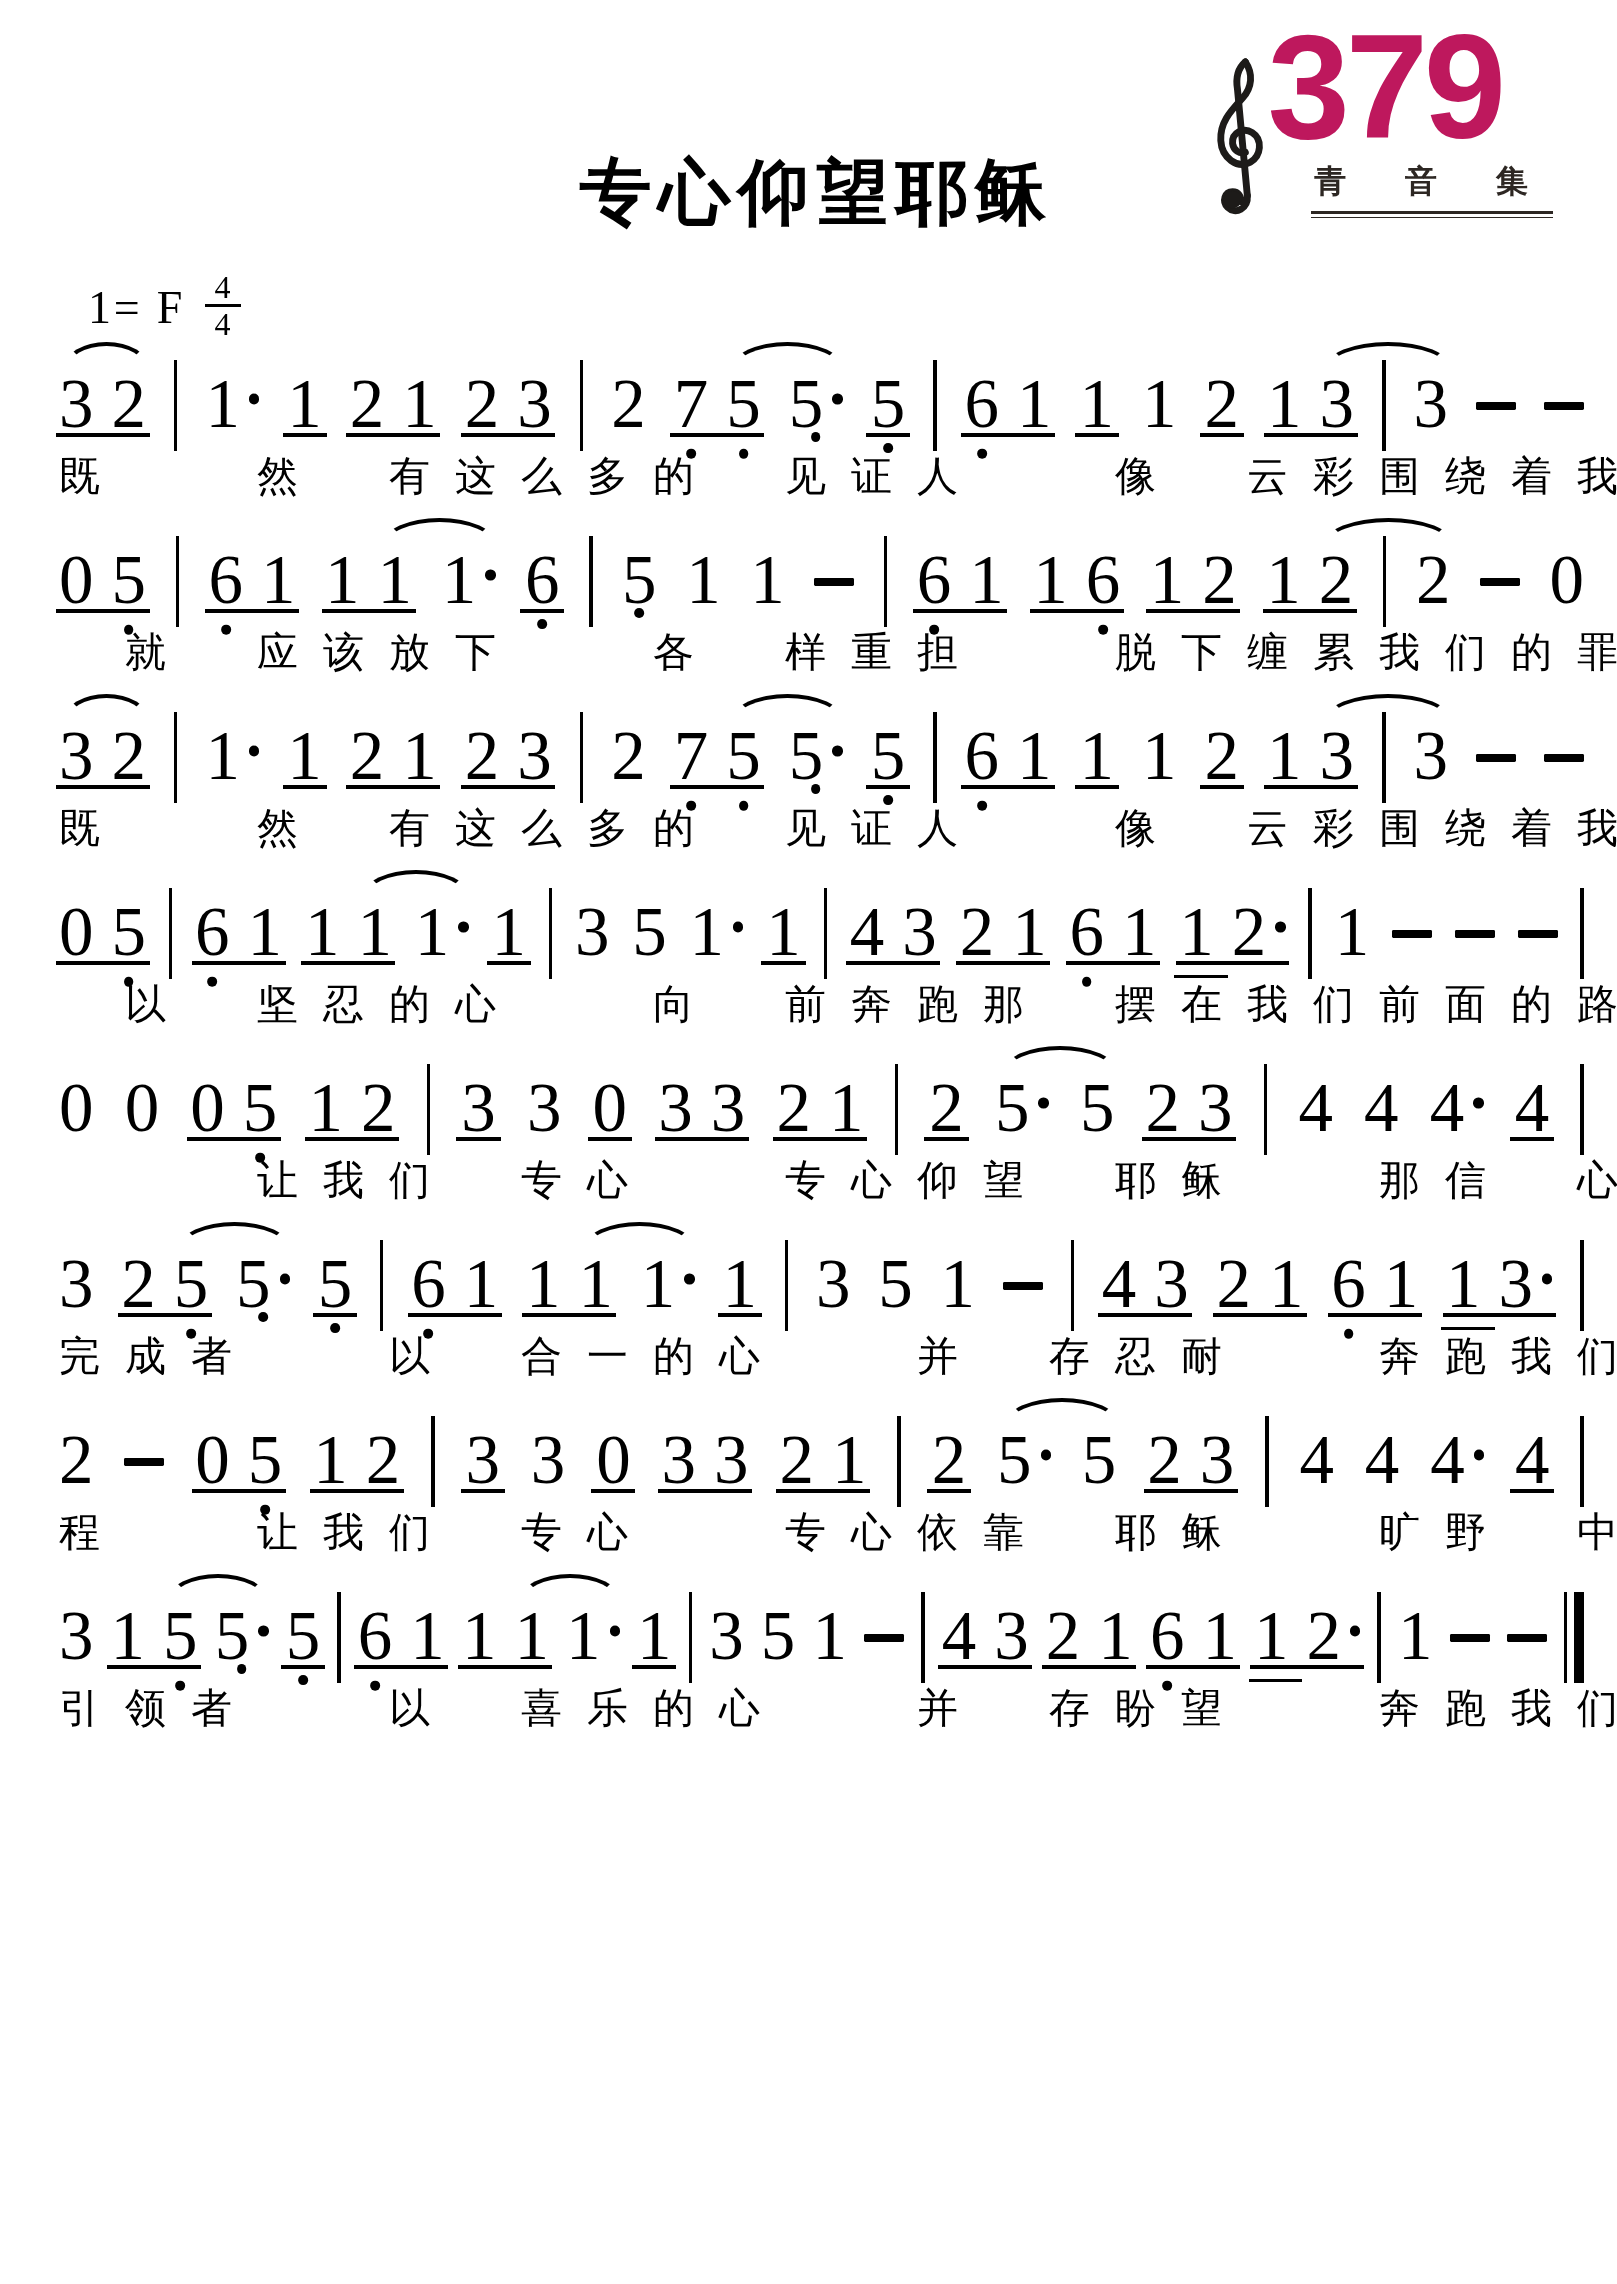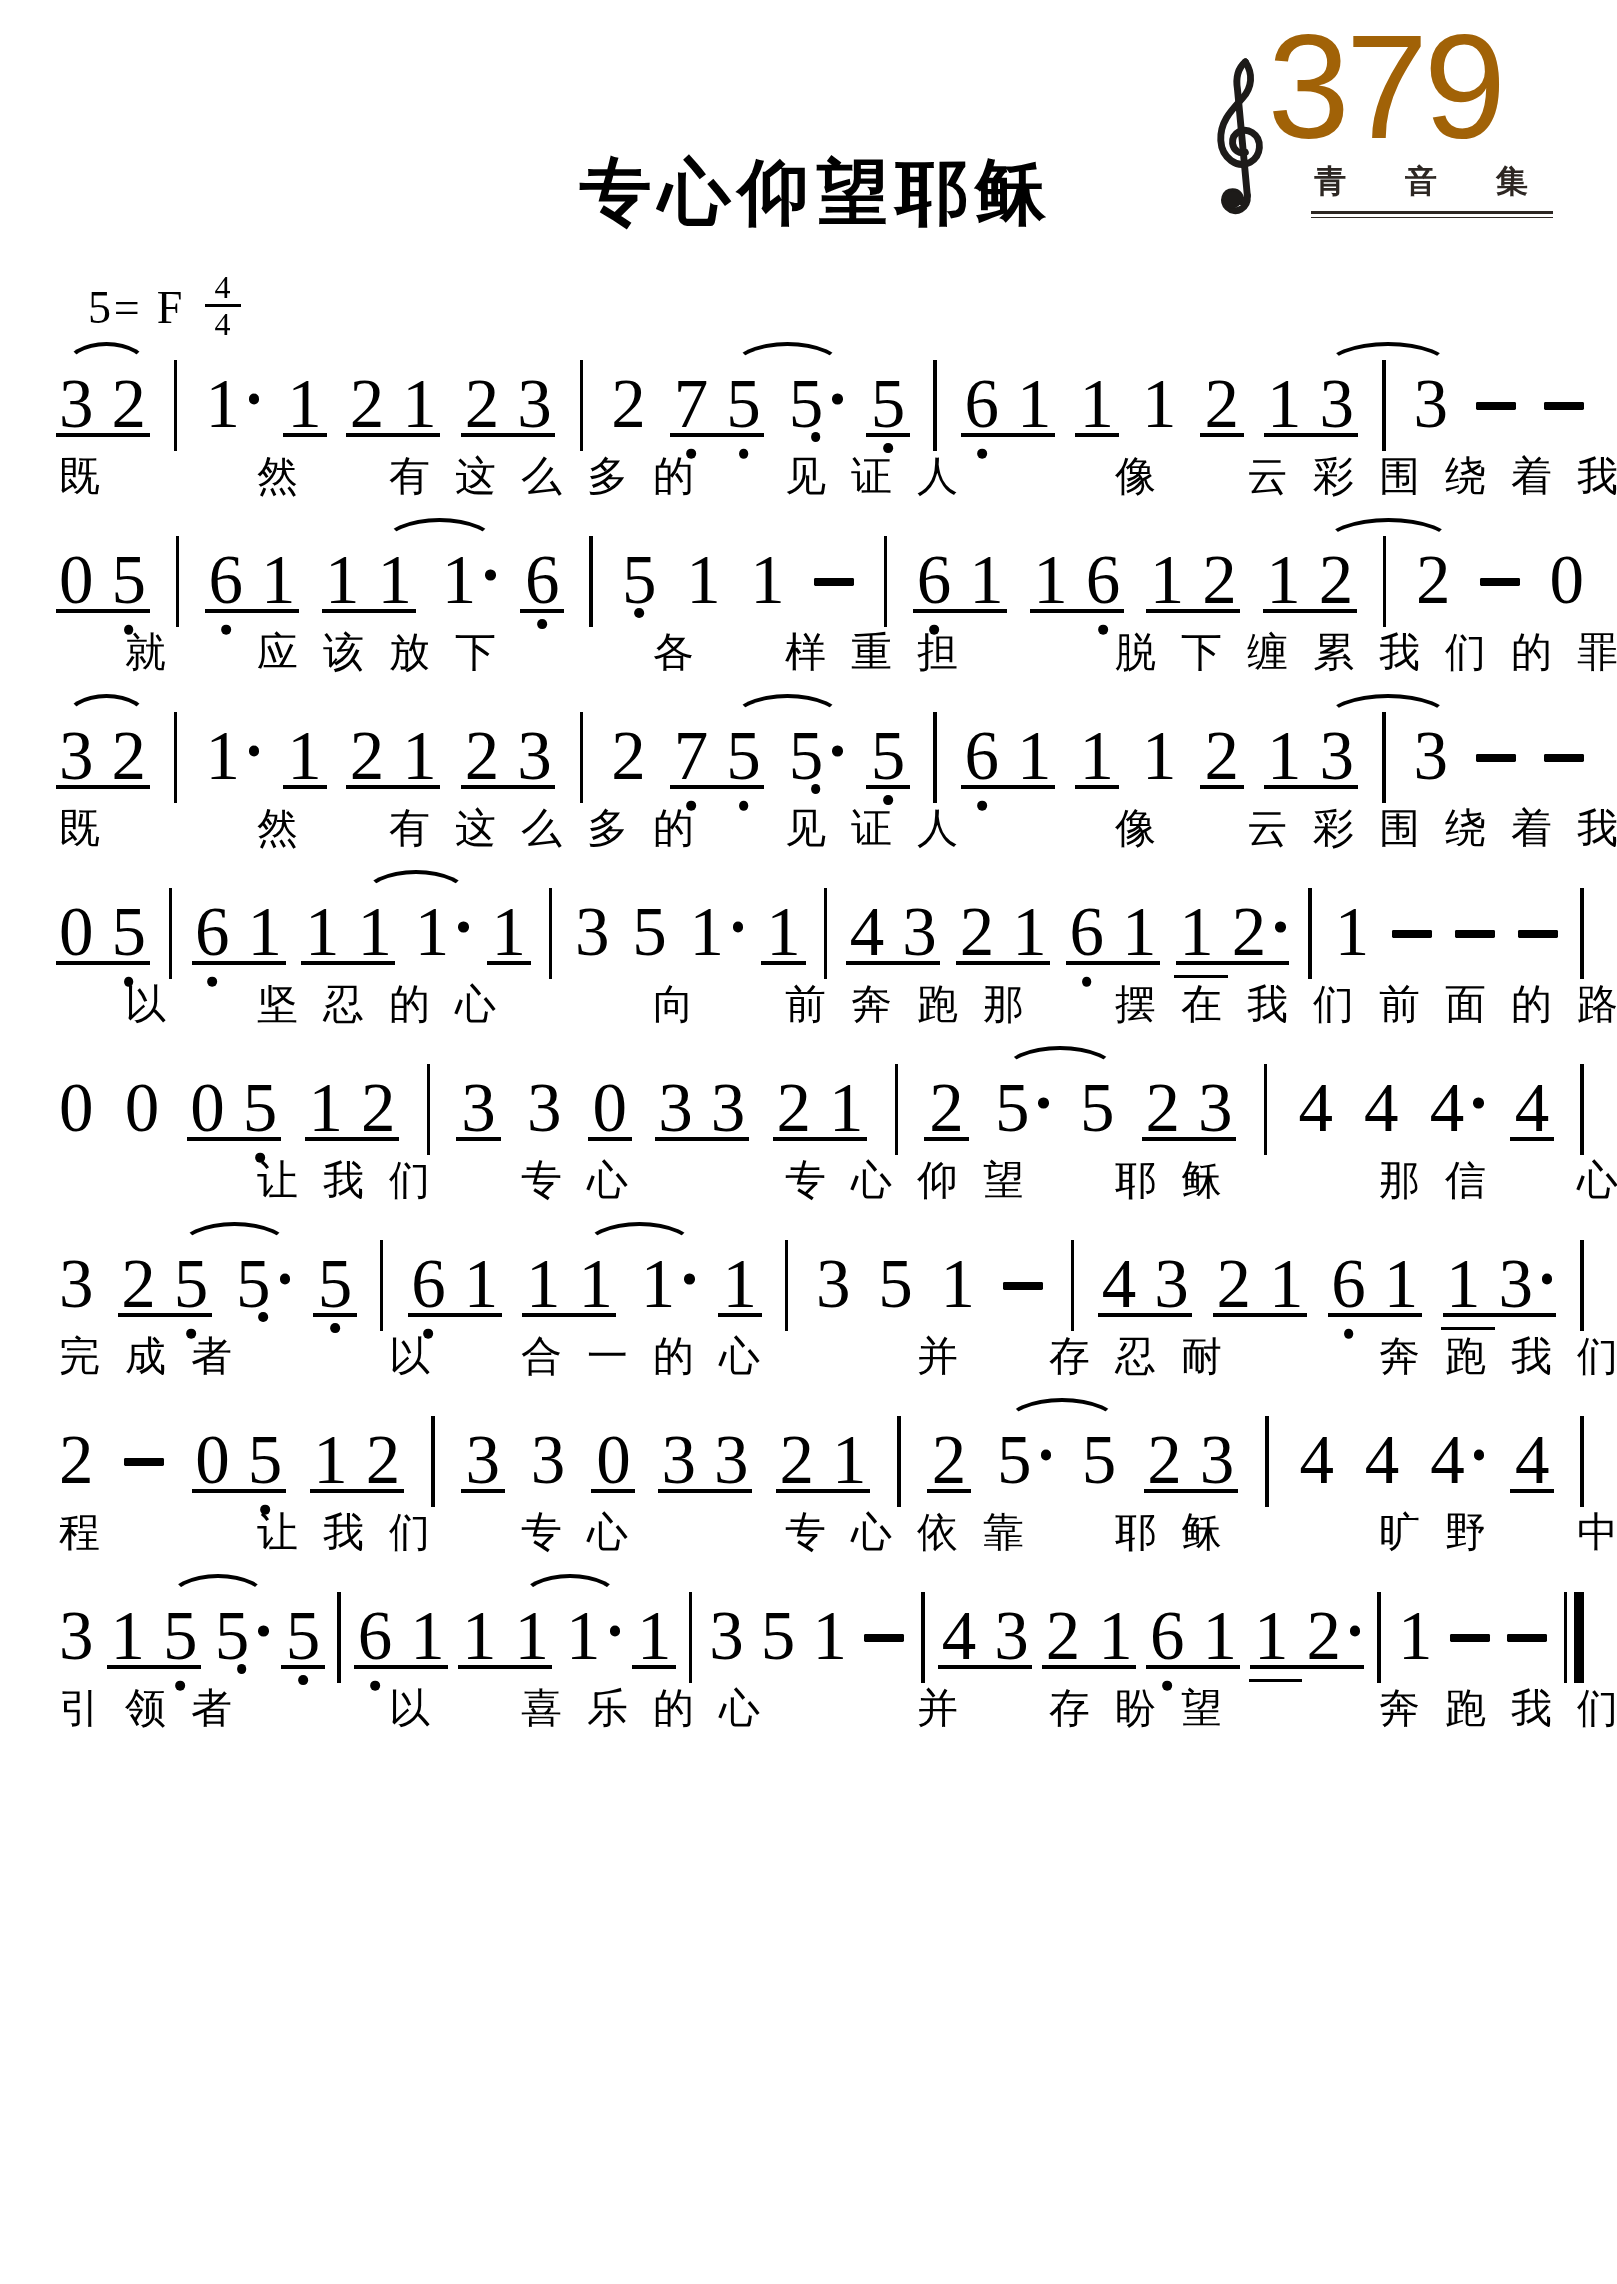--- a/index.html
+++ b/index.html
@@ -5,22 +5,22 @@
   html,body{margin:0;padding:0;background:#888;}
   .page{width:1617px;height:2284px;background:#ffffff;position:relative;overflow:hidden;
         font-family:"Liberation Serif","DejaVu Serif",serif;color:#000;}
   
   .title{position:absolute;top:137px;left:0;width:100%;text-align:center;
          font-size:72px;font-weight:bold;letter-spacing:7px;margin:8px;
          font-family:"DejaVu Serif","Liberation Serif",serif;}
   .logo{position:absolute;top:19.3px;right:64px;display:flex;align-items:flex-start;}
   .logo svg{display:block;margin-top:28px;}
   .logo-right{display:flex;flex-direction:column;align-items:flex-start;}
-  .logo-num{font-family:"Liberation Sans","DejaVu Sans",sans-serif;font-weight:400;
-            font-size:148px;line-height:0.92;letter-spacing:-4.1px;color:#a16207;}
+  .logo-num{font-family:"Liberation Sans","DejaVu Sans",sans-serif;font-weight:700;
+            font-size:148px;line-height:0.92;letter-spacing:-4.1px;color:#be185d;}
   .logo-name{font-family:"Liberation Sans","DejaVu Sans",sans-serif;font-weight:bold;
              font-size:32px;letter-spacing:25px;color:#2d2723;padding:4.1px 0 7px 2.8px;
              border-bottom:3.5px solid #2d2723;position:relative;white-space:nowrap;margin-left:44px;}
   .logo-name::after{content:"";position:absolute;left:0;right:0;bottom:-7.6px;height:1.4px;background:#2d2723;}
   
   .keysig{position:absolute;top:275px;left:88px;display:flex;align-items:center;font-size:46px;}
   .tonic{letter-spacing:2.8px;}
   .ts{display:inline-flex;flex-direction:column;align-items:center;margin-left:19.3px;margin-top:-4.1px;
       font-size:32px;line-height:1.0;}
   .ts .num{padding:0 4.1px;}
@@ -63,21 +63,21 @@
     </svg>
     <div class="logo-right">
       <div class="logo-num">379</div>
       <div class="logo-name">青 音 集</div>
     </div>
   </div>
 
   <h1 class="title">专心仰望耶稣</h1>
 
   <div class="keysig">
-    <span class="tonic">5= F</span>
+    <span class="tonic">1= F</span>
     <span class="ts">
       <span class="num">4</span>
       <span class="fbar"></span>
       <span class="num">4</span>
     </span>
   </div>
 
   <div id="score">
       <div class="line">
         <div class="music">

